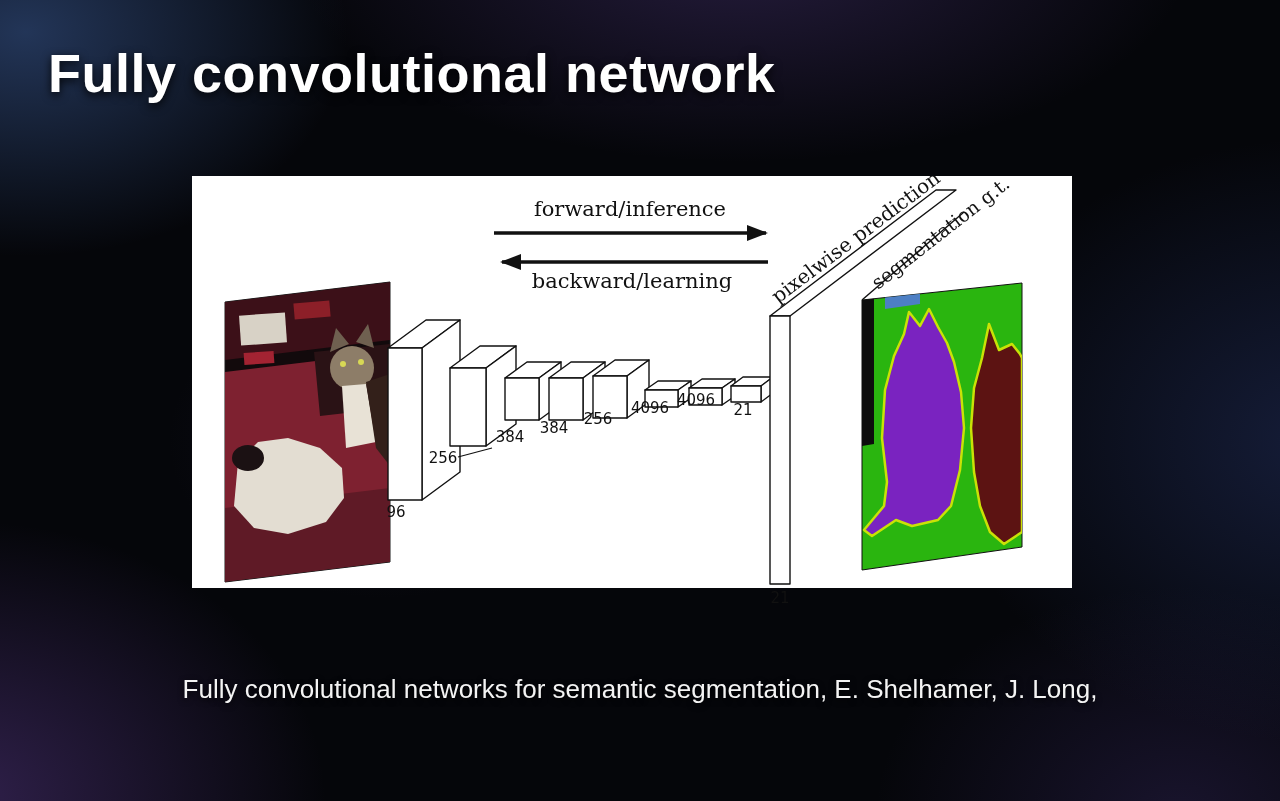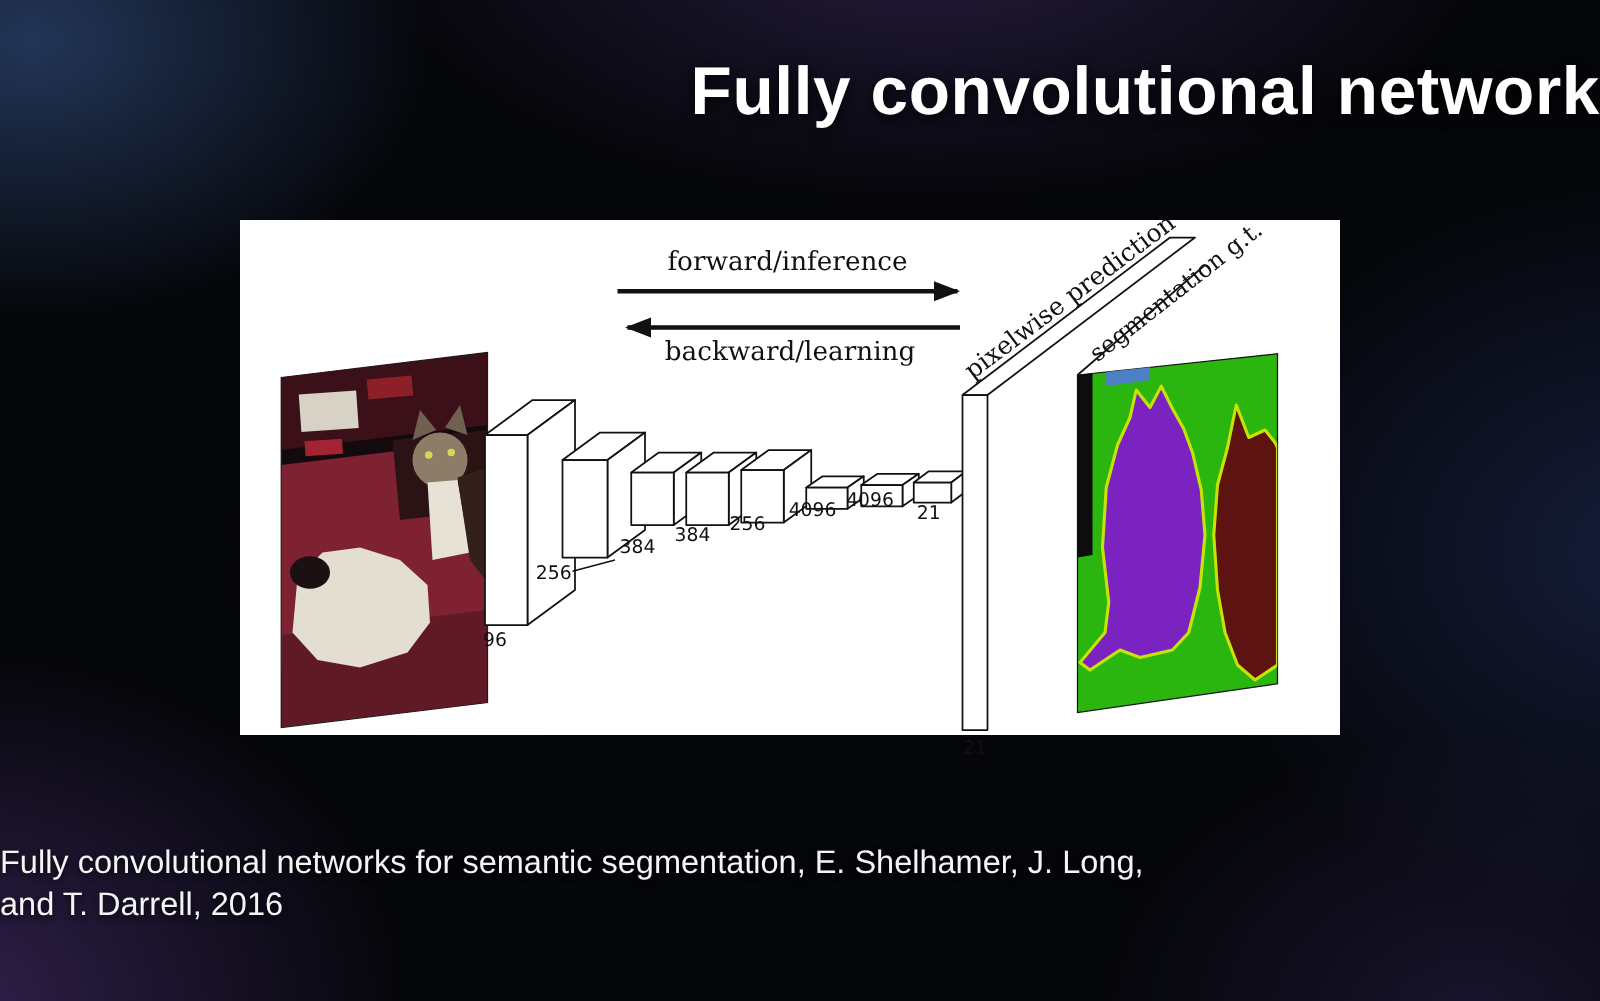--- a/index.html
+++ b/index.html
@@ -17,37 +17,39 @@
       radial-gradient(ellipse 520px 400px at -3% 100%, rgba(100,64,155,0.45), transparent 70%),
       radial-gradient(ellipse 640px 300px at 58% -6%, rgba(84,60,135,0.40), transparent 70%),
       radial-gradient(ellipse 520px 420px at 103% 55%, rgba(52,72,145,0.34), transparent 72%),
       radial-gradient(ellipse 420px 320px at 92% 102%, rgba(70,52,125,0.30), transparent 72%),
       radial-gradient(ellipse 300px 220px at 30% 55%, rgba(60,60,110,0.18), transparent 72%),
       #05060a;
   }
   .title {
     position: absolute;
     top: 42px; left: 0; width: 100%;
-    text-align: right;
+    text-align: left;
     color: #ffffff;
     font-size: 54px;
     font-weight: bold;
     letter-spacing: 0.5px;
     text-shadow: 0 3px 10px rgba(0,0,0,0.9);
+    padding-left: 48px;
   }
   .panel {
     position: absolute;
     left: 192px; top: 176px;
     width: 880px; height: 412px;
     background: #ffffff;
   }
   .panel svg { display: block; width: 880px; height: 440px; }
   .caption {
     position: absolute;
     top: 672px; left: 0; width: 100%;
+    text-align: center;
     color: #f4f4f4;
     font-size: 26px;
     line-height: 34px;
     text-shadow: 0 2px 6px rgba(0,0,0,0.8);
   }
   svg text { fill: #111111; }
   .serif { font-family: "DejaVu Serif", "Liberation Serif", serif; }
   .num   { font-family: "DejaVu Sans", "Liberation Sans", sans-serif; font-size: 15px; }
   .box   { fill: #ffffff; stroke: #111111; stroke-width: 1.4; stroke-linejoin: round; }
   .ln    { stroke: #111111; }
@@ -188,16 +190,15 @@
       </g>
       <text class="num" x="588" y="427" text-anchor="middle">21</text>
 
       <text class="serif" font-size="20" transform="translate(586,128) rotate(-37)">pixelwise prediction</text>
       <text class="serif" font-size="19" transform="translate(686,114) rotate(-38)">segmentation g.t.</text>
     </svg>
   </div>
 
   <div class="caption">
     <div>Fully convolutional networks for semantic segmentation, E. Shelhamer, J. Long,</div>
-    <div>and T. Darrell, 2016</div>
   </div>
 
 </div>
 
 </body></html>

